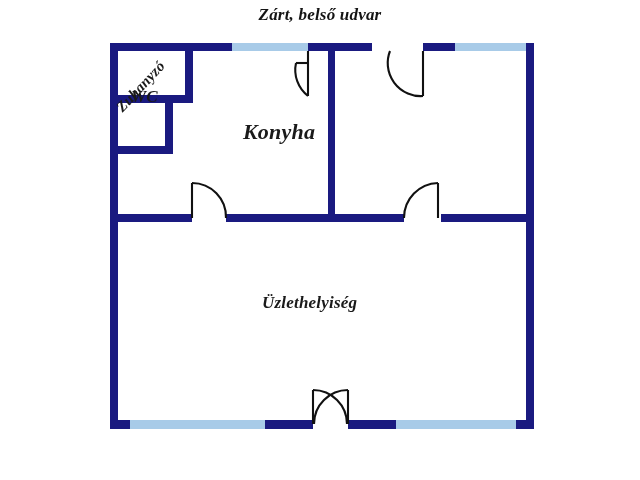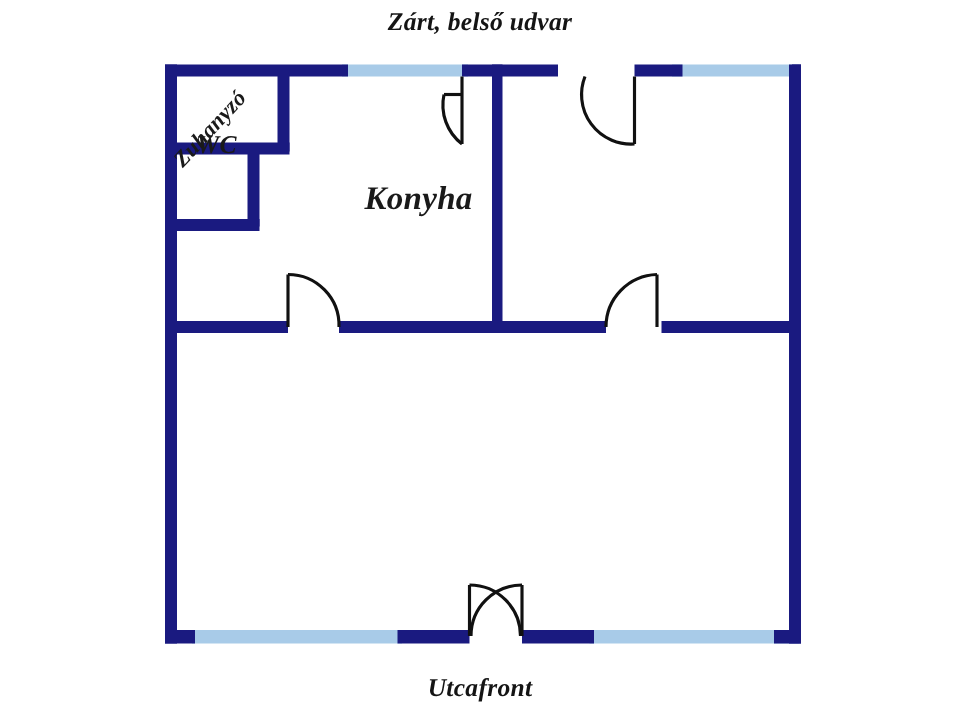--- a/index.html
+++ b/index.html
@@ -172,16 +172,16 @@
 
   <div class="label label-caption" id="label-courtyard">Zárt, belső udvar</div>
 
   <div class="label label-room" id="label-wc">WC</div>
 
   <div class="label label-small" id="label-shower">Zuhanyzó</div>
 
   <div class="label label-room" id="label-kitchen">Konyha</div>
 
 
+  <div class="label label-room" id="label-shop">Üzlethelyiség</div>
 
-  <div class="label label-caption" id="label-street">Utcafront</div>
 
 </div>
 
 </body></html>

